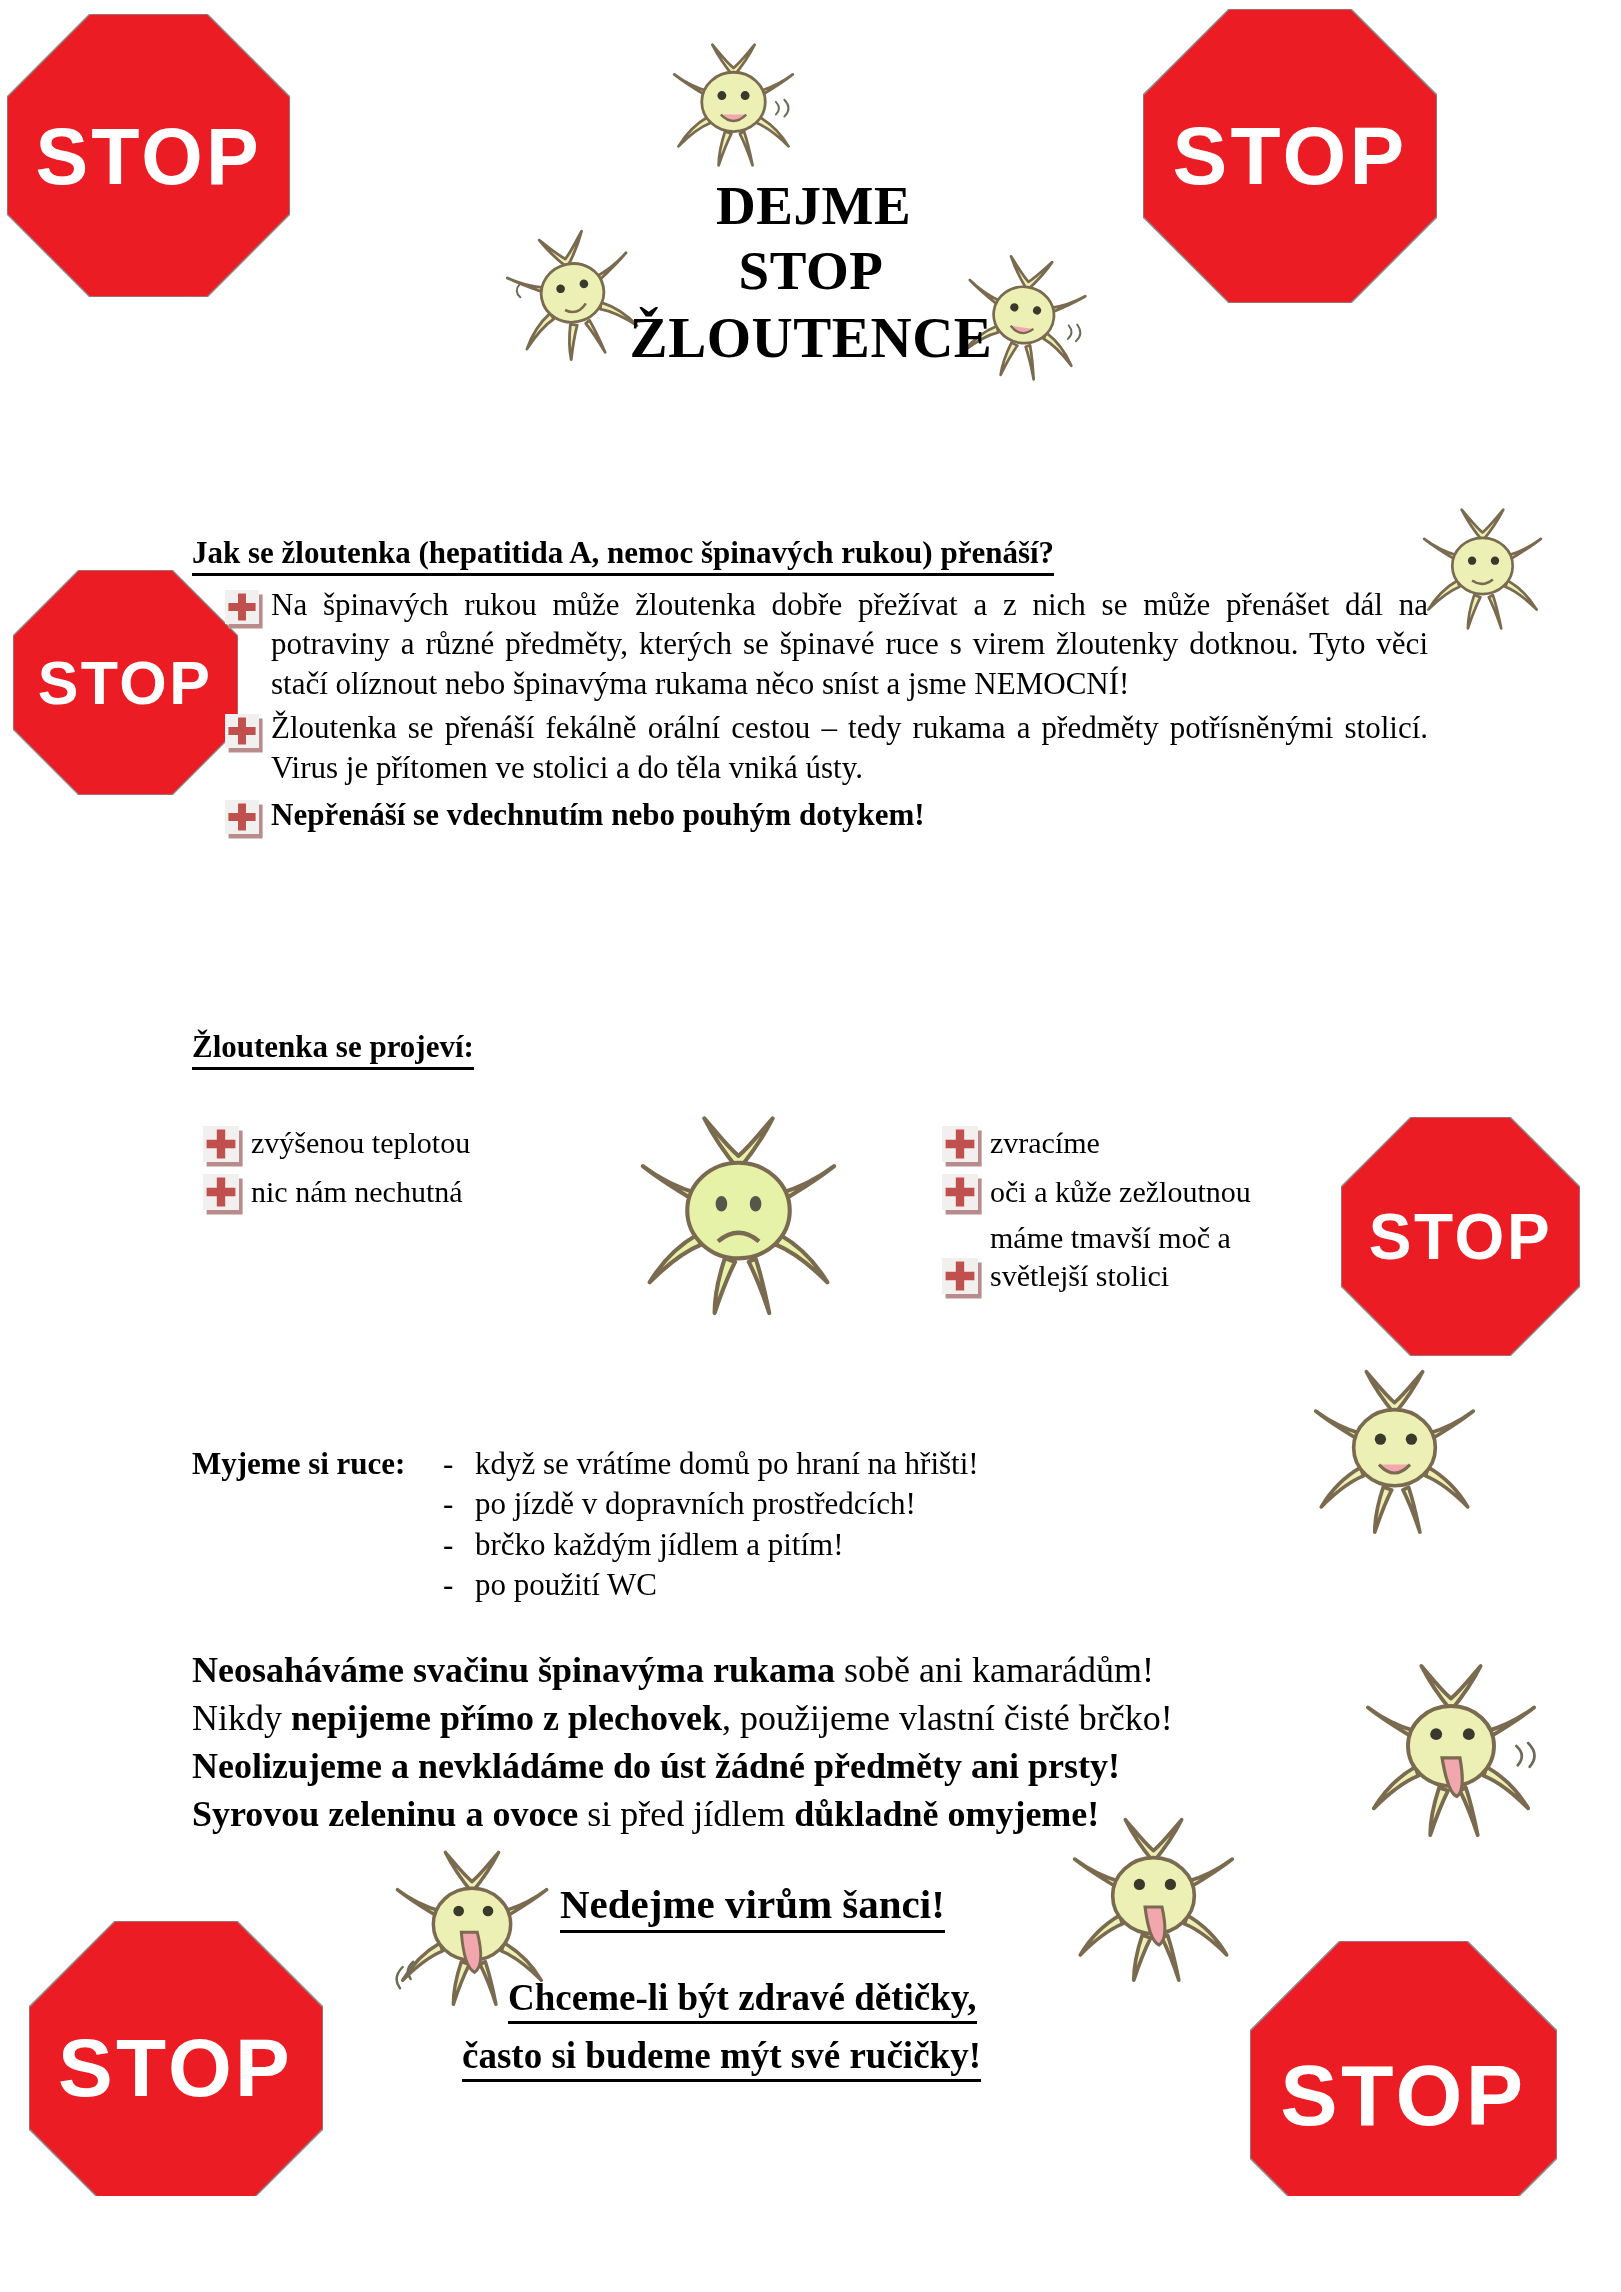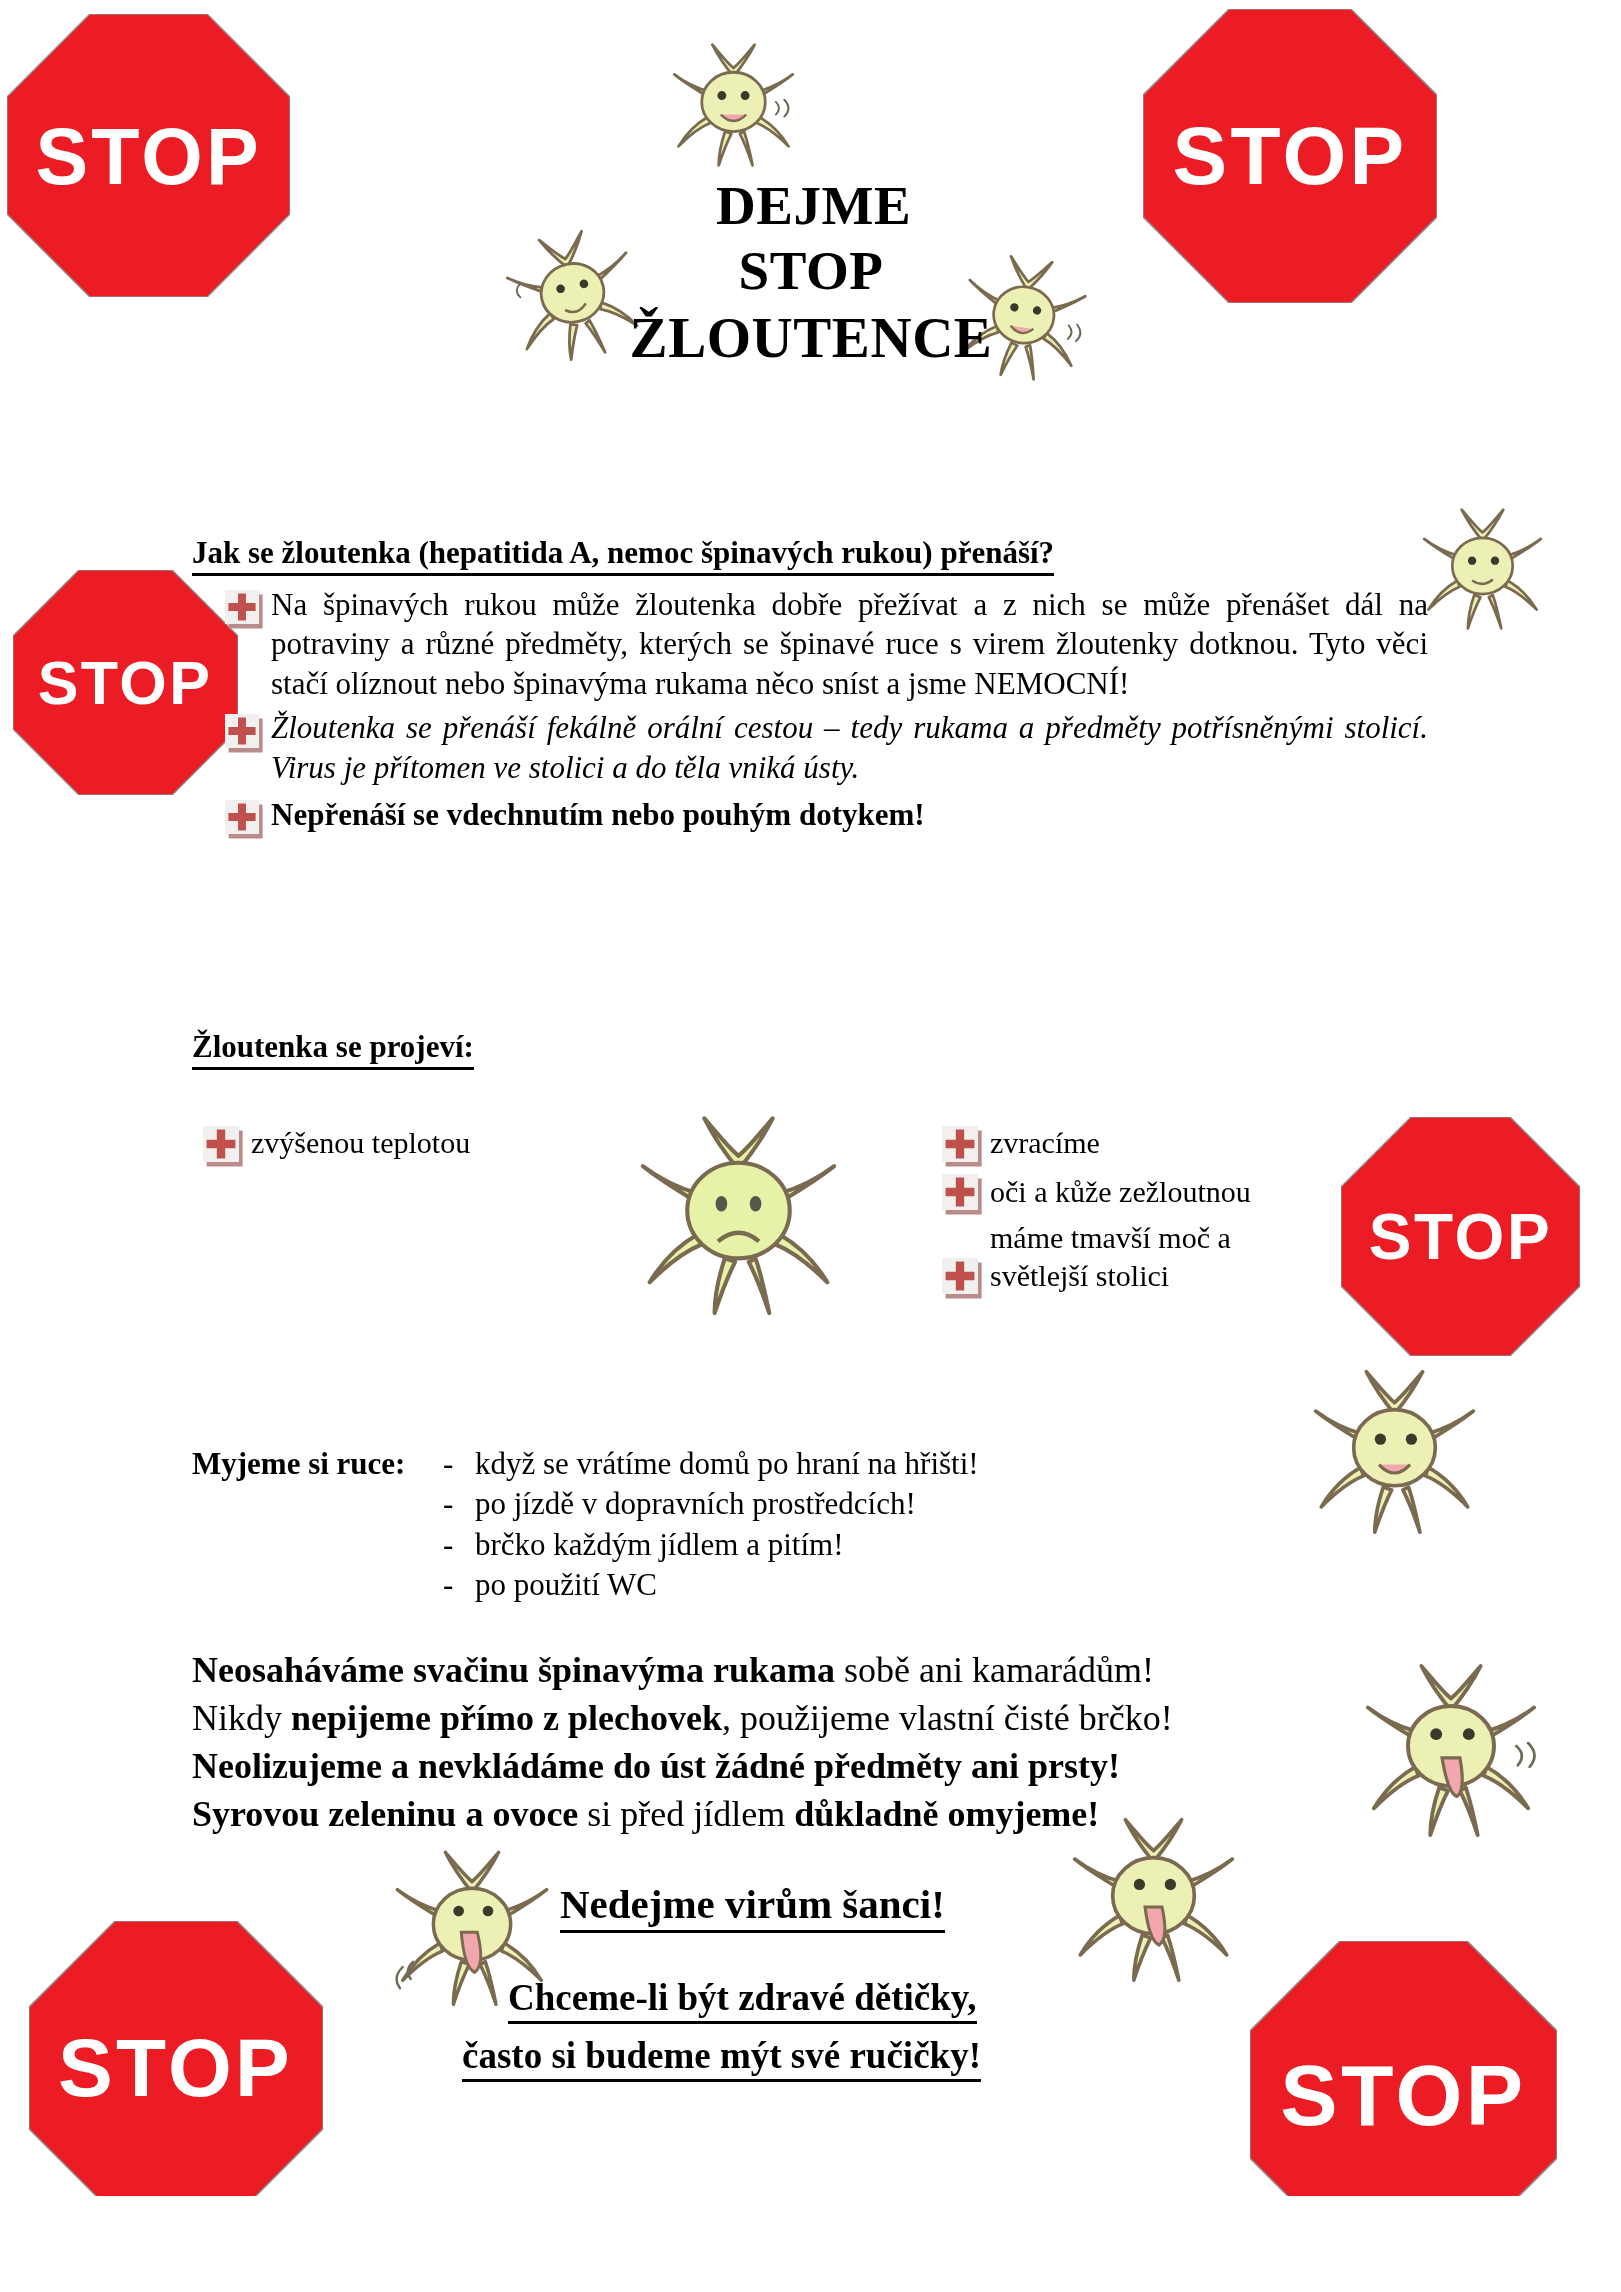--- a/index.html
+++ b/index.html
@@ -437,21 +437,21 @@
         <span class="cross-bullet" style="width:34px;height:34px;">
           <span class="plate"></span>
           <svg viewBox="0 0 30 30">
             <path d="M11.5 3 h7 v8.5 h8.5 v7 h-8.5 v8.5 h-7 v-8.5 h-8.5 v-7 h8.5 z" fill="#C0504D"></path>
           </svg>
         </span>
       </span>
       <span class="para-text" style="width:1174px;">Na špinavých rukou může žloutenka dobře přežívat a z nich se může přenášet dál na potraviny a různé předměty, kterých se špinavé ruce s virem žloutenky dotknou. Tyto věci stačí olíznout nebo špinavýma rukama něco sníst a jsme NEMOCNÍ!</span>
     </div>
 
-    <div class="para-item" style="margin-top:3px;font-style:italic;">
+    <div class="para-item" style="margin-top:3px;">
       <span class="bullet-wrap">
         <span class="cross-bullet" style="width:34px;height:34px;">
           <span class="plate"></span>
           <svg viewBox="0 0 30 30">
             <path d="M11.5 3 h7 v8.5 h8.5 v7 h-8.5 v8.5 h-7 v-8.5 h-8.5 v-7 h8.5 z" fill="#C0504D"></path>
           </svg>
         </span>
       </span>
       <span class="para-text" style="width:1174px;">Žloutenka se přenáší fekálně orální cestou – tedy rukama a předměty potřísněnými stolicí. Virus je přítomen ve stolici a do těla vniká ústy.</span>
     </div>
@@ -479,20 +479,31 @@
         <span class="bullet-wrap">
           <span class="cross-bullet" style="width:36px;height:36px;">
             <span class="plate"></span>
             <svg viewBox="0 0 30 30">
               <path d="M11.5 3 h7 v8.5 h8.5 v7 h-8.5 v8.5 h-7 v-8.5 h-8.5 v-7 h8.5 z" fill="#C0504D"></path>
             </svg>
           </span>
         </span>
         <span class="sym-label">zvýšenou teplotou</span>
       </div>
+      <div class="sym-row">
+        <span class="bullet-wrap">
+          <span class="cross-bullet" style="width:36px;height:36px;">
+            <span class="plate"></span>
+            <svg viewBox="0 0 30 30">
+              <path d="M11.5 3 h7 v8.5 h8.5 v7 h-8.5 v8.5 h-7 v-8.5 h-8.5 v-7 h8.5 z" fill="#C0504D"></path>
+            </svg>
+          </span>
+        </span>
+        <span class="sym-label">nic nám nechutná</span>
+      </div>
     </div>
 
     <div class="sym-col" style="width:463px; margin-left:169px;">
       <div class="sym-row">
         <span class="bullet-wrap">
           <span class="cross-bullet" style="width:36px;height:36px;">
             <span class="plate"></span>
             <svg viewBox="0 0 30 30">
               <path d="M11.5 3 h7 v8.5 h8.5 v7 h-8.5 v8.5 h-7 v-8.5 h-8.5 v-7 h8.5 z" fill="#C0504D"></path>
             </svg>

